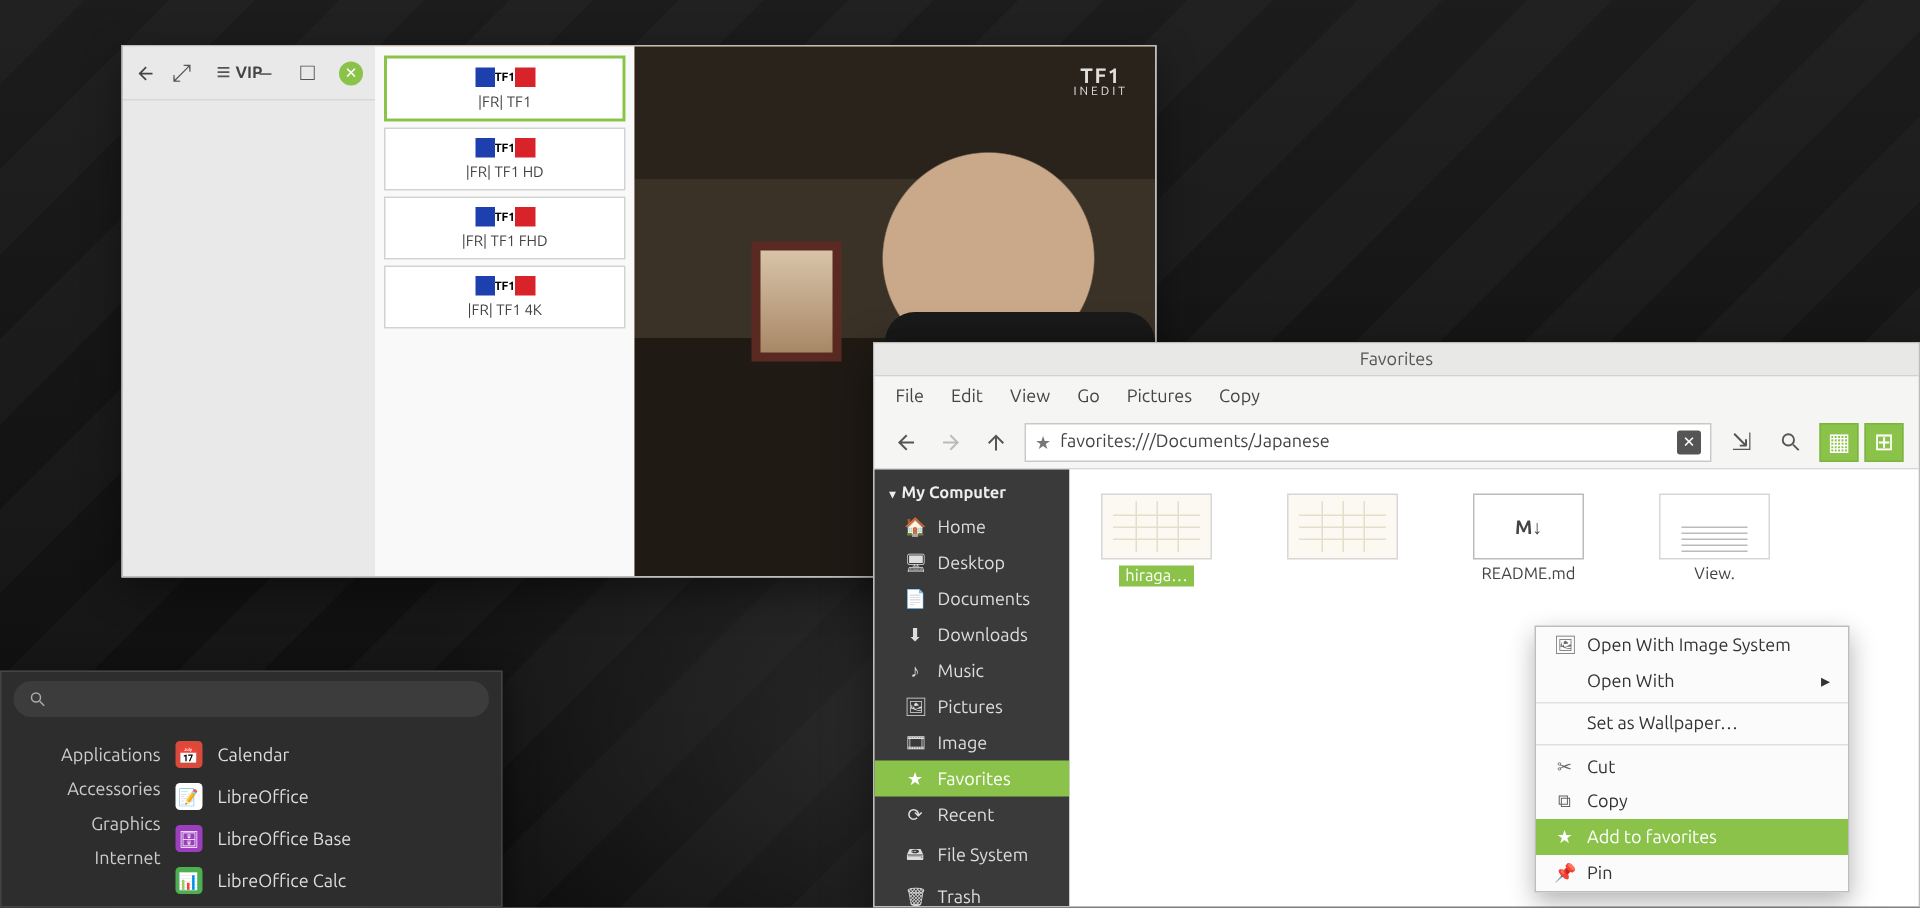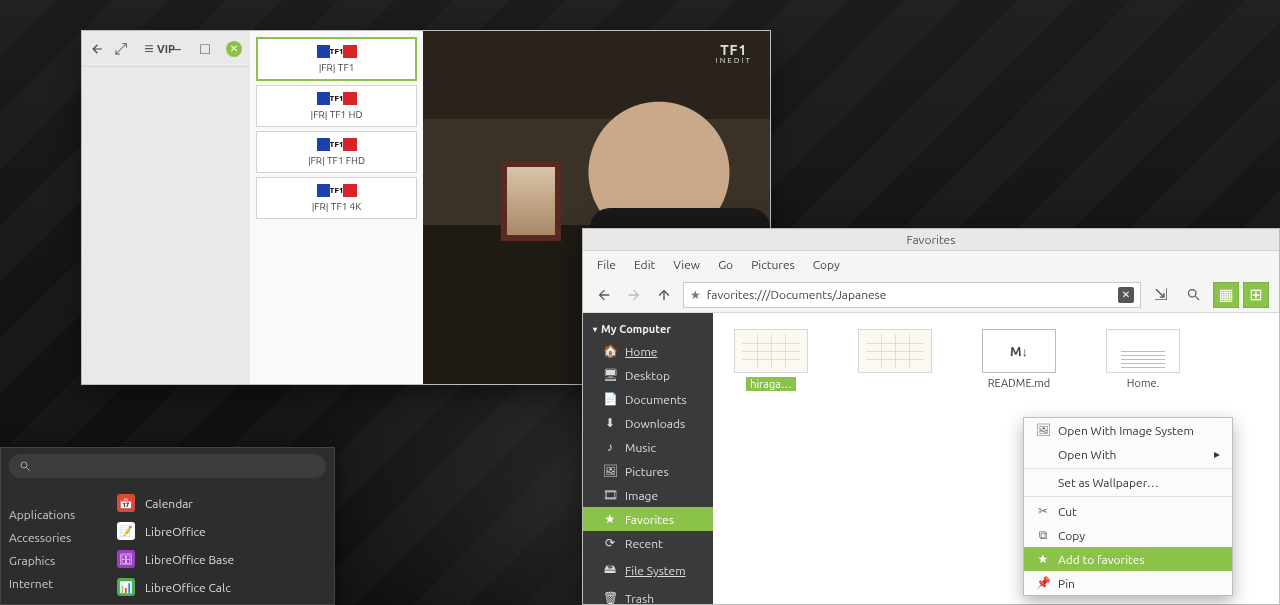--- a/index.html
+++ b/index.html
@@ -89,21 +89,21 @@
   .tb-ic{ width:24px;height:24px;display:flex;align-items:center;justify-content:center;color:#555;cursor:pointer;}
   .view-toggle{display:flex;gap:4px;}
   .vt{ width:26px;height:26px; border:1px solid #7cb342; background:#8bc34a; color:#fff; display:flex;align-items:center;justify-content:center; cursor:pointer;}
   .fm-body{ flex:1; display:flex; min-height:0;}
   .fm-side{ width:130px; background:#3a3a3a; color:#ddd; font-size:12px; padding:6px 0; overflow:hidden;}
   .side-head{ padding:4px 10px; font-weight:700; font-size:11px; color:#eee; display:flex; gap:4px; align-items:center;}
   .side-head .tri{font-size:8px;}
   .side-item{ padding:5px 10px 5px 20px; display:flex; gap:8px; align-items:center; cursor:pointer;}
   .side-item.active{ background:#8bc34a; color:#fff;}
   .side-item .ic{width:14px;text-align:center;}
-  .side-item.underline span:last-child{text-decoration:underline;}
+  .side-item.underline span:last-child{}
   .fm-content{ flex:1; background:#fff; position:relative; padding:16px 14px; display:flex; gap:36px; align-items:flex-start;}
   .file{ width:88px; display:flex; flex-direction:column; align-items:center; gap:4px; font-size:11px; color:#444; cursor:pointer;}
   .thumb{ width:74px; height:44px; border:1px solid #d7d7d7; background:#fbf9f2; position:relative;}
   .thumb.grid::before,.thumb.grid::after{content:"";position:absolute;background:#e4dfc8;}
   .thumb.grid::before{left:10%;right:10%;top:30%;height:1px;box-shadow:0 8px 0 #e4dfc8,0 16px 0 #e4dfc8;}
   .thumb.grid::after{top:10%;bottom:10%;left:30%;width:1px;box-shadow:14px 0 0 #e4dfc8,28px 0 0 #e4dfc8;}
   .thumb.md{ background:#fff; display:flex; align-items:center; justify-content:center; font-weight:700; font-size:13px; border:1px solid #bbb;}
   .thumb.rules{ background:#fff; display:flex; align-items:center; justify-content:center;}
   .thumb.rules::before{content:"";width:60%;height:1px;background:#bbb;box-shadow:0 4px 0 #bbb,0 8px 0 #bbb,0 12px 0 #bbb,0 16px 0 #bbb;}
   .file .fname-sel{ background:#8bc34a; color:#fff; padding:1px 4px; }
@@ -127,21 +127,21 @@
     display:flex; color:#ddd; font-size:12px;
   }
   .mm-search{
     position:absolute; left:0; right:0; top:0; height:34px;
     padding:6px 8px;
   }
   .mm-search .box{
     width:100%; height:24px; border-radius:14px; background:#3c3c3c;
     display:flex; align-items:center; padding:0 10px; color:#aaa; gap:6px;
   }
-  .mm-left{ width:110px; padding-top:55px; padding-left:4px;}
+  .mm-left{ width:110px; padding-top:44px; padding-left:4px;text-align:right;}
   .mm-left .cat{ padding:5px 4px; cursor:pointer; color:#ccc;}
   .mm-right{ flex:1; padding-top:44px; display:flex; flex-direction:column; gap:6px;}
   .mm-app{ display:flex; align-items:center; gap:10px; padding:2px 6px; cursor:pointer;}
   .app-ic{ width:18px;height:18px;border-radius:3px; display:flex;align-items:center;justify-content:center;font-size:11px;color:#fff;}
   .ic-cal{background:#d84b3a;}
   .ic-lib{background:#fff;color:#333;}
   .ic-base{background:#9b3fbf;}
   .ic-calc{background:#4caf50;}
 
   svg{display:block;}
@@ -306,21 +306,21 @@
         <div class="file">
           <div class="thumb grid"></div>
           <span></span>
         </div>
         <div class="file">
           <div class="thumb md">M↓</div>
           <span>README.md</span>
         </div>
         <div class="file">
           <div class="thumb rules"></div>
-          <span>Home.</span>
+          <span>View.</span>
         </div>
         <div class="ctx">
         <div class="row">
             <span class="ic">🖼</span>
             <span>Open With Image System</span>
           </div>
         <div class="row">
             <span class="ic"></span>
             <span>Open With</span>
             <span class="chev">▸</span>

